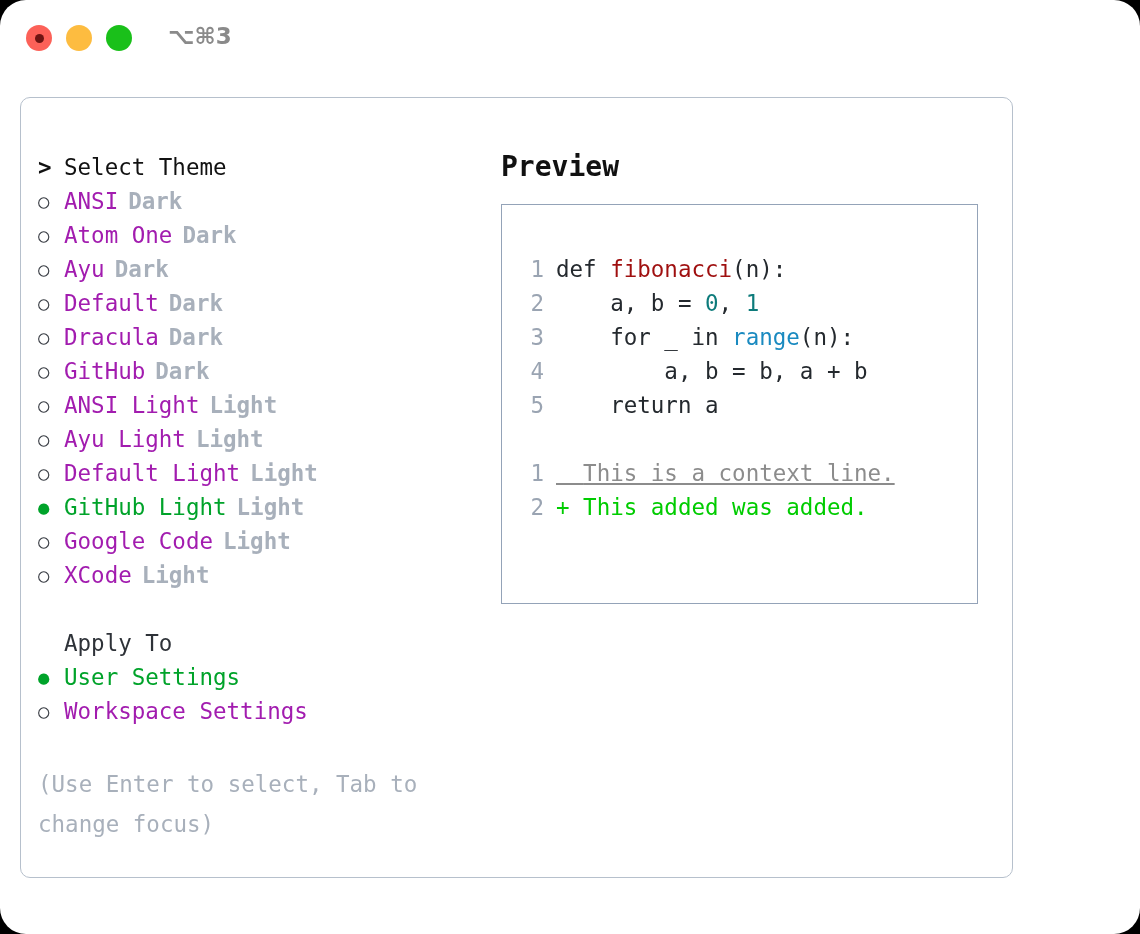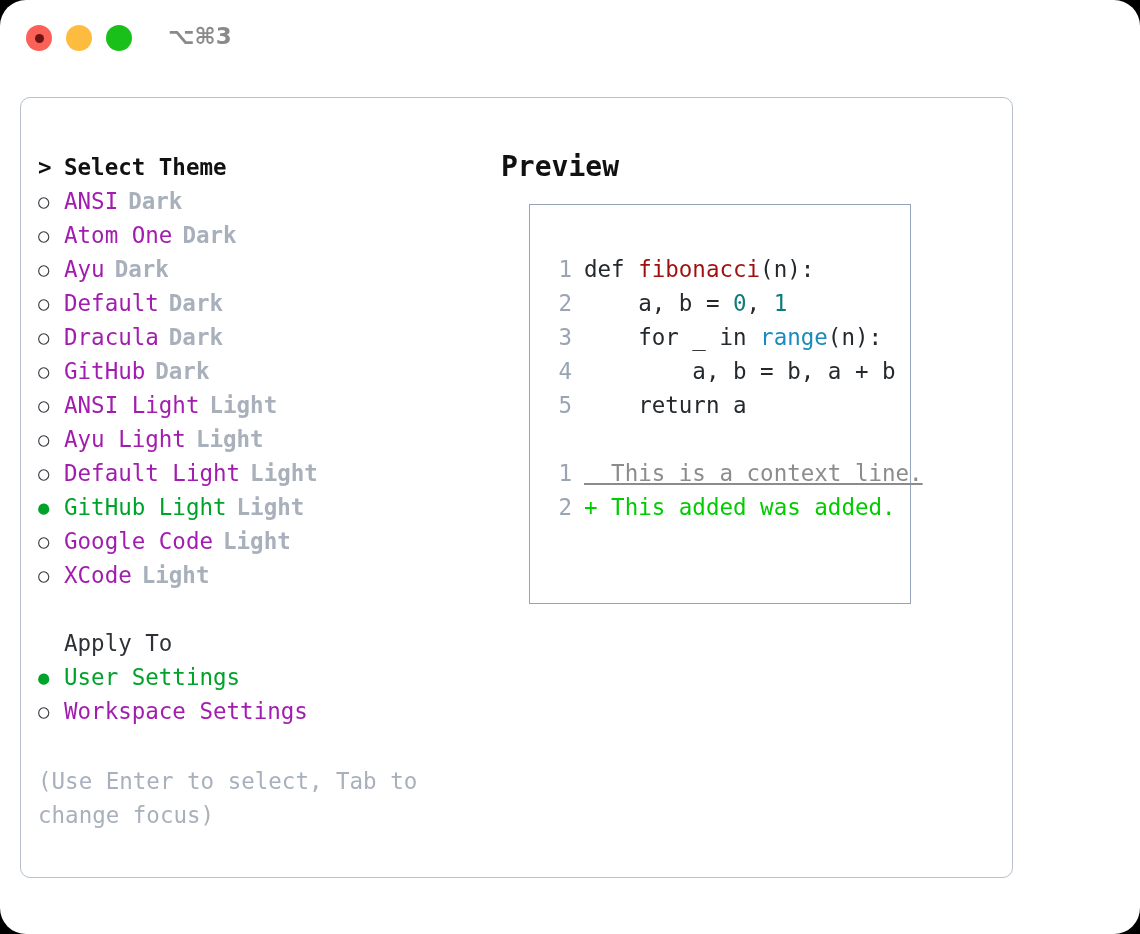--- a/index.html
+++ b/index.html
@@ -117,21 +117,21 @@
   .bullet-on  { color: #00a32a; }
   .caret {
     display: inline-block;
     width: 26px;
     flex: 0 0 26px;
     font-size: 22.5px;
     font-weight: bold;
     color: #111111;
   }
   .heading-text {
-    font-weight: bold;
+    font-weight: normal;
     color: #111111;
     font-size: 22.5px;
   }
   .item-name { color: #a21caf; }
   .item-name.selected { color: #00a32a; }
   .item-variant {
     color: #a8b0bb;
     margin-left: 10px;
     font-weight: bold;
   }
@@ -143,21 +143,21 @@
     line-height: 34px;
     font-size: 22.5px;
     color: #2e3238;
     padding-left: 26px;
     white-space: pre;
   }
 
   .hint {
     margin-top: 36px;
     font-size: 22.5px;
-    line-height: 34px;
+    line-height: 40px;
     color: #a8b0bb;
     width: 410px;
     white-space: pre-wrap;
   }
 
   
   .right-col {
     position: absolute;
     left: 480px;
     top: 52px;
@@ -165,27 +165,26 @@
   }
   .preview-title {
     font-size: 28px;
     font-weight: bold;
     color: #111111;
     line-height: 34px;
     white-space: pre;
   }
   .preview-box {
     margin-top: 20px;
-    width: 382px;
+    width: 477px;
     height: 400px;
     border: 1.6px solid #94a3b8;
     box-sizing: border-box;
     background: #ffffff;
     position: relative;
-    margin-left: 28px;
   }
   .code-area {
     position: absolute;
     left: 16px;
     top: 47px;
     right: 6px;
   }
   .code-line {
     font-size: 22.5px;
     line-height: 34px;

